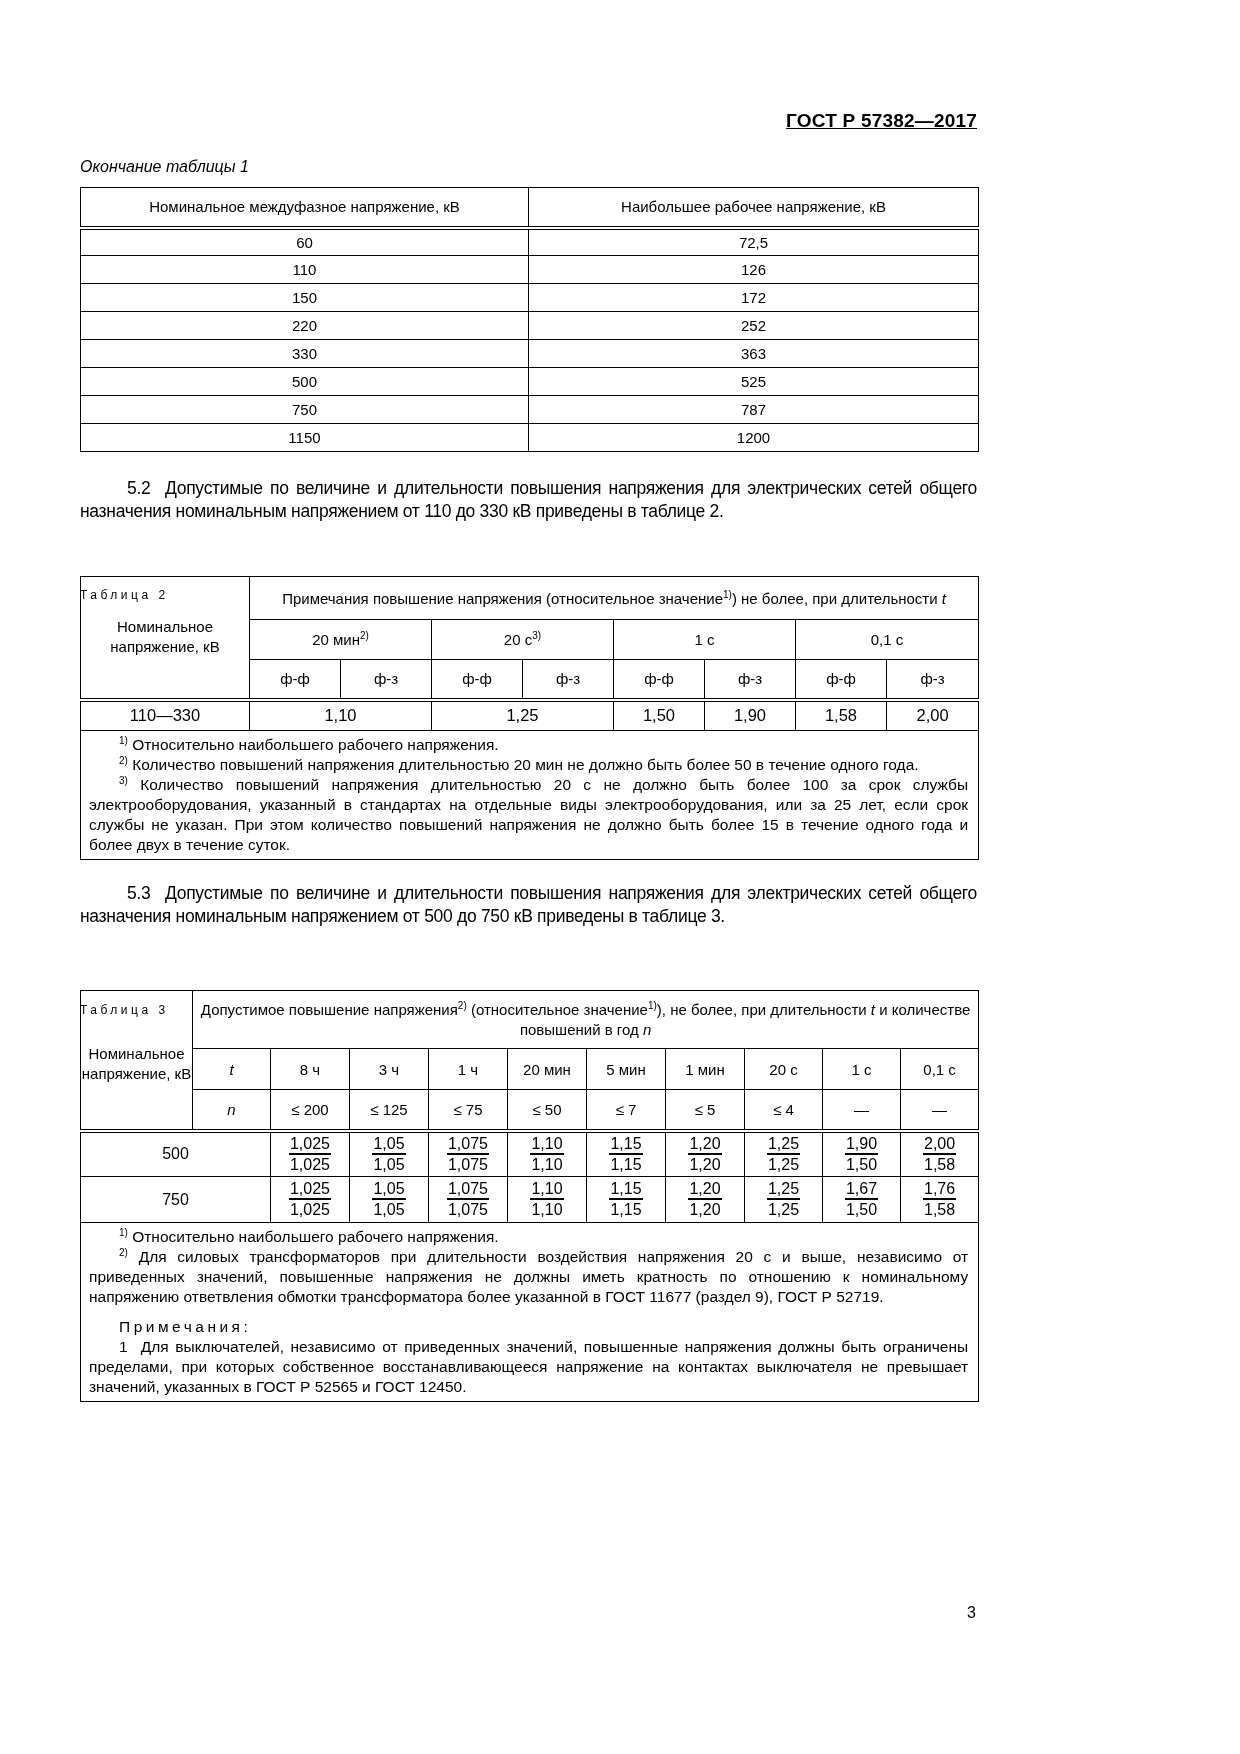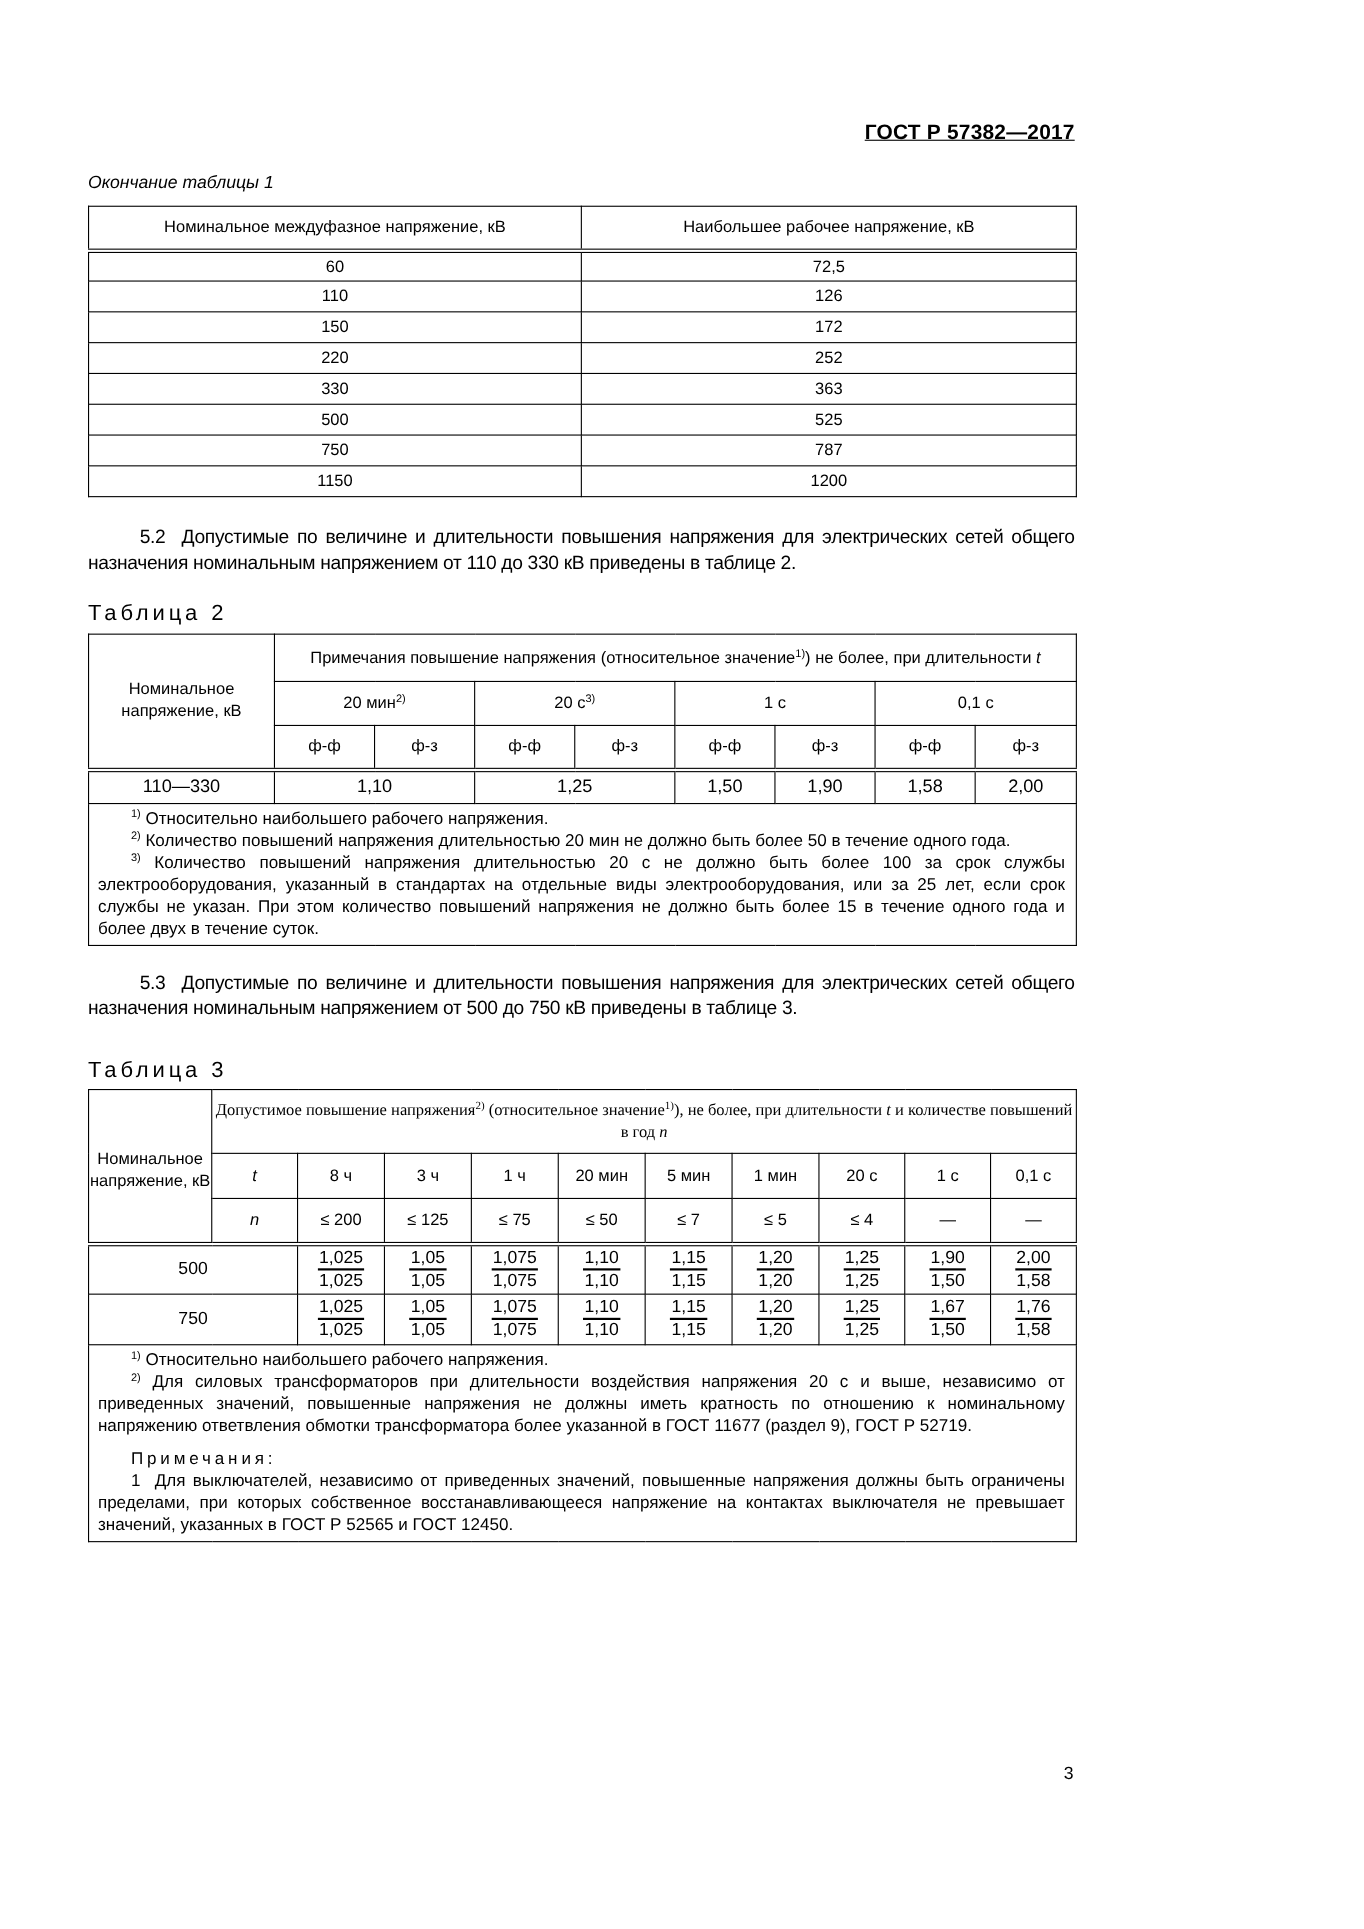--- a/index.html
+++ b/index.html
@@ -1,19 +1,19 @@
 <!DOCTYPE html>
 <html><head>
 <meta charset="utf-8">
 <style>
   html, body { margin: 0; padding: 0; background: #ffffff; }
   body { width: 1240px; height: 1754px; position: relative; font-family: "Liberation Sans", sans-serif; color: #000; }
   .hdr { position: absolute; top: 110px; right: 263px; font-weight: bold; font-size: 19px; letter-spacing: 0.2px; text-decoration: underline; }
   .caption-it { position: absolute; left: 80px; top: 158px; font-style: italic; font-size: 16px; }
-  .tcap { position: absolute; left: 80px; font-size: 20px; letter-spacing: 3.5px; }
+  .tcap { position: absolute; left: 80px; font-size: 12px; letter-spacing: 3.5px; margin-top: 41px; }
   .para { position: absolute; left: 80px; width: 897px; font-size: 17.5px; line-height: 23px; text-align: justify; letter-spacing: -0.3px; }
   .para .ind { display: inline-block; width: 47px; }
   table { position: absolute; border-collapse: collapse; table-layout: fixed; font-size: 15px; }
   td, th { border: 1.3px solid #000; text-align: center; vertical-align: middle; padding: 0; font-weight: normal; }
   .dbl-bottom td, .dbl-bottom th { border-bottom: 4px double #000; }
   sup { font-size: 10px; vertical-align: 6px; line-height: 0; }
   .it { font-style: italic; }
   .frac { display: inline-block; line-height: 19px; font-size: 16px; }
   .frac .num { display: block; border-bottom: 2px solid #000; padding: 0 1px; line-height: 18px; }
   .frac .den { display: block; line-height: 19px; }
@@ -141,21 +141,21 @@
       <col style="width:79px">
     <col style="width:79px">
       <col style="width:79px">
       <col style="width:78px">
       <col style="width:78px">
       <col style="width:78px">
   </colgroup>
   <tbody>
       <tr style="height:58px;">
     <th rowspan="3" style="border-bottom:4px double #000; line-height:20px; padding-top:8px;">Номинальное напряжение, кВ</th>
-    <th colspan="10" style="line-height:20px; padding:0 2px;font-family:Liberation Serif, serif;"><span>Допустимое повышение напряжения</span><sup>2)</sup><span> (относительное значение</span><sup>1)</sup><span>), не более, при длительности </span><span class="it">t</span><span> и количестве повышений в год </span><span class="it">n</span></th>
+    <th colspan="10" style="line-height:20px; padding:0 2px;"><span>Допустимое повышение напряжения</span><sup>2)</sup><span> (относительное значение</span><sup>1)</sup><span>), не более, при длительности </span><span class="it">t</span><span> и количестве повышений в год </span><span class="it">n</span></th>
   </tr>
   <tr style="height:41px;">
     <th class="it">t</th>
     <th>8 ч</th>
     <th>3 ч</th>
     <th>1 ч</th>
     <th>20 мин</th>
     <th>5 мин</th>
     <th>1 мин</th>
     <th>20 с</th>

